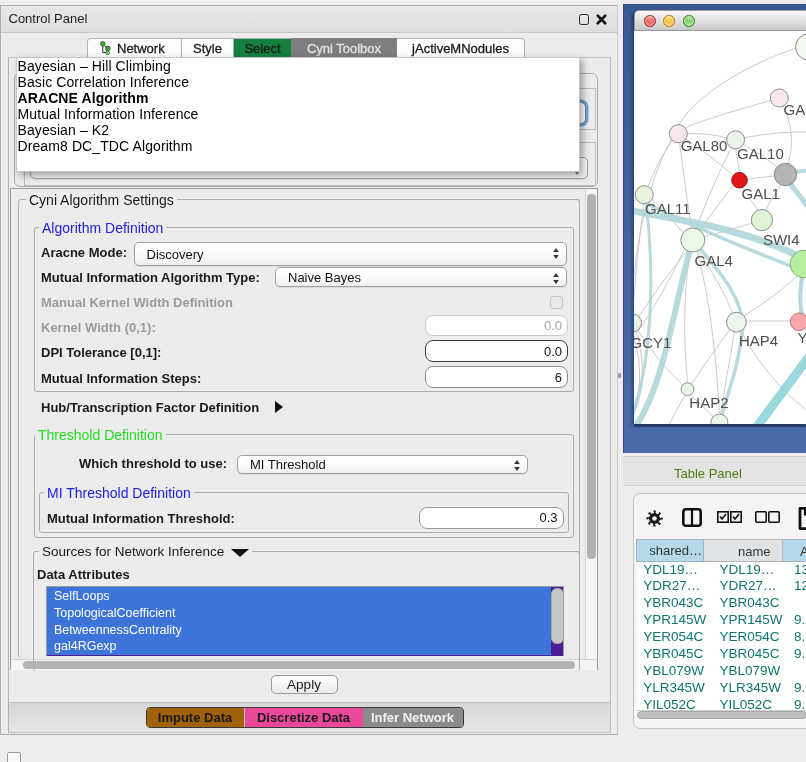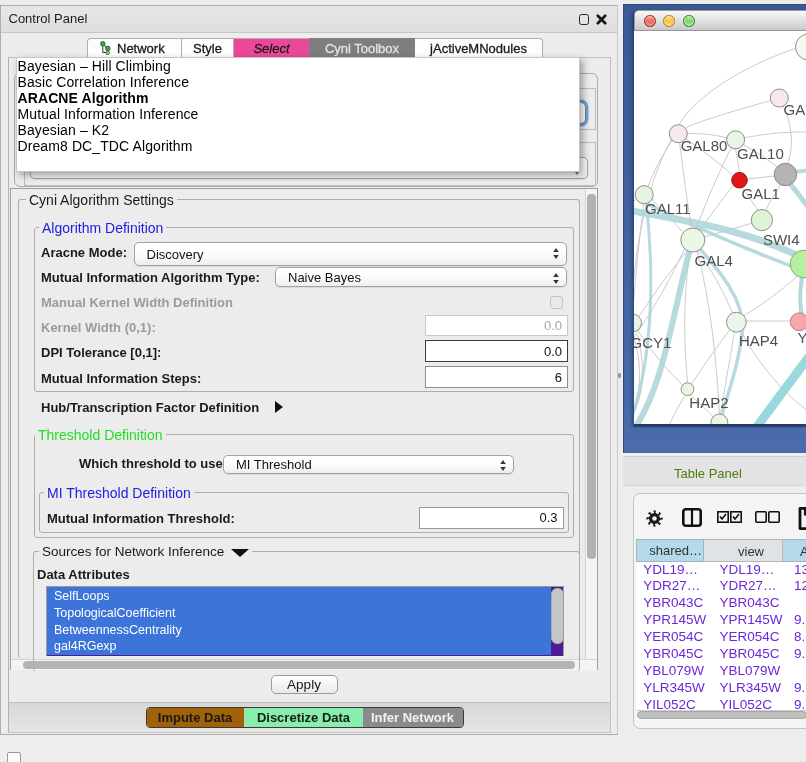--- a/index.html
+++ b/index.html
@@ -1,21 +1,21 @@
 <!DOCTYPE html>
 <html><head><meta charset="utf-8"><style>
 *{margin:0;padding:0;box-sizing:border-box;}
 html,body{width:806px;height:762px;}
 body{background:#ededed;font-family:"Liberation Sans",sans-serif;position:relative;overflow:hidden;font-size:13px;color:#1a1a1a;}
 .abs{position:absolute;}
 .bold{font-weight:bold;}
 .combo{position:absolute;border:1px solid #a2a2a2;border-radius:5px;background:linear-gradient(#ffffff,#fdfdfd 45%,#eeeeee);box-shadow:0 1px 1px rgba(0,0,0,0.08);}
 .combo .ct{position:absolute;left:12px;top:0;bottom:0;display:flex;align-items:center;font-size:13px;color:#111;}
 .arrows{position:absolute;}
-.fld{position:absolute;background:#fff;text-align:right;font-size:13px;display:flex;align-items:center;justify-content:flex-end;padding-right:5px;}
+.fld{position:absolute;background:#fff;text-align:right;font-size:13px;display:flex;align-items:center;justify-content:flex-end;padding-right:5px;border-radius:8px;}
 .grp{position:absolute;border:1px solid #adadad;border-radius:3px;}
 .gtitle{position:absolute;background:#ececec;padding:0 3px;font-size:14px;line-height:14px;}
 </style></head>
 <body>
 
 <div class="abs" id="cpwin" style="left:0;top:5px;width:618px;height:730px;background:#ececec;border:1px solid #adadad;border-right:1px solid #c9c9c9;"></div>
 <div class="abs" style="left:1px;top:6px;width:616px;height:27px;background:linear-gradient(#e7e7e7,#dedede);border-bottom:1px solid #c6c6c6;"></div>
 <div class="abs" style="left:8.5px;top:10.5px;font-size:13px;color:#1c1c1c;">Control Panel</div>
 
 <div class="abs" style="left:578.5px;top:14px;width:10.5px;height:10.5px;border:1.8px solid #262626;border-radius:2.5px;"></div>
@@ -29,21 +29,21 @@
   <div style="width:94px;background:#fdfdfd;border:1px solid #b0b0b0;border-right:none;border-radius:4px 0 0 0;display:flex;align-items:center;">
     <svg style="margin-left:11.5px;" width="11" height="14" viewBox="0 0 11 14">
         <path d="M2.8 4 L2.8 11.5 L6.5 11.5 M3.2 3.5 L6.8 6.8" stroke="#333" stroke-width="1" fill="none"></path>
         <circle cx="2.8" cy="2.8" r="2.3" fill="#44a33c" stroke="#1c5a1c" stroke-width="0.8"></circle>
         <circle cx="7.8" cy="7.4" r="2.3" fill="#44a33c" stroke="#1c5a1c" stroke-width="0.8"></circle>
         <circle cx="7.6" cy="11.8" r="1.8" fill="#9ccf8f" stroke="#1c5a1c" stroke-width="0.8"></circle>
       </svg>
     <span style="margin-left:6.5px;">Network</span>
     </div>
   <div style="width:52px;background:#fdfdfd;border:1px solid #b0b0b0;border-right:none;display:flex;align-items:center;justify-content:center;">Style</div>
-  <div style="width:76px;background:#ec4899;border:1px solid #b0b0b0;border-right:none;display:flex;align-items:center;justify-content:center;font-style:italic;">Select</div>
+  <div style="width:58px;background:#15803d;border:1px solid #b0b0b0;border-right:none;display:flex;align-items:center;justify-content:center;">Select</div>
   <div style="width:106px;background:#7e7e7e;border:1px solid #808080;display:flex;align-items:center;justify-content:center;color:#e2e2e2;">Cyni Toolbox</div>
   <div style="width:128px;background:#fdfdfd;border:1px solid #b0b0b0;border-left:none;border-radius:0 4px 0 0;display:flex;align-items:center;justify-content:center;">jActiveMNodules</div>
 </div>
 
 <div class="grp" style="left:14px;top:73px;width:584px;height:114px;border-radius:6px;"></div>
 <div class="abs" style="left:24px;top:88px;width:572px;height:42px;border:1px solid #bdbdbd;"></div>
 <div class="abs" style="left:30px;top:102px;width:556px;height:22px;border-radius:5px;background:#fff;box-shadow:0 0 0 2.5px #6aa5e0;border:1px solid #7f7f7f;"></div>
 <div class="abs" style="left:24px;top:142px;width:572px;height:44px;border:1px solid #bdbdbd;"></div>
 <div class="combo" style="left:30px;top:157px;width:558px;height:22px;">
     <svg class="arrows" style="right:7px;top:5.5px;" width="6" height="11" viewBox="0 0 6 11">
@@ -98,21 +98,21 @@
 
 <div class="abs bold" style="left:41px;top:400px;">Hub/Transcription Factor Definition</div>
 <svg class="abs" style="left:274px;top:401px;" width="10" height="12" viewBox="0 0 10 12">
     <path d="M1 0 L9 6 L1 12 Z" fill="#111"></path>
   </svg>
 
 <div class="grp" style="left:34px;top:434px;width:540px;height:104px;"></div>
 <div class="gtitle" style="left:35px;top:428px;color:#21df21;">Threshold Definition</div>
 
 <div class="abs bold" style="left:79px;top:456px;">Which threshold to use:</div>
-<div class="combo" style="left:223px;top:455px;width:291px;height:19px;">
+<div class="combo" style="left:237px;top:455px;width:291px;height:19px;">
     <div class="ct">MI Threshold</div>
   <svg class="arrows" style="right:7px;top:4px;" width="6" height="11" viewBox="0 0 6 11">
       <path d="M3 0 L5.8 4 L0.2 4 Z" fill="#333"></path>
       <path d="M3 11 L5.8 7 L0.2 7 Z" fill="#333"></path>
     </svg>
   </div>
 
 <div class="grp" style="left:38.5px;top:492px;width:530px;height:41px;"></div>
 <div class="gtitle" style="left:44px;top:486px;color:#2020e0;">MI Threshold Definition</div>
 <div class="abs bold" style="left:47px;top:511px;">Mutual Information Threshold:</div>
@@ -125,21 +125,21 @@
 <div class="abs" style="left:46px;top:586px;width:518px;height:70px;background:#4c1d95;border:1px solid #9a9a9a;border-bottom:none;overflow:hidden;">
   <div style="position:absolute;left:0;top:0;width:504px;height:68px;background:#3c74d9;color:#fff;font-size:12.5px;padding:1px 0 0 7px;line-height:16.8px;">SelfLoops<br>TopologicalCoefficient<br>BetweennessCentrality<br>gal4RGexp</div>
   <div style="position:absolute;left:504px;top:1px;width:13px;height:56px;background:#c6c6c6;border:1px solid #a9a9a9;border-radius:6px;"></div>
 </div>
 
 <div class="abs" style="left:270.5px;top:675px;width:67px;height:19px;border:1px solid #9a9a9a;border-radius:5px;background:linear-gradient(#fff,#e9e9e9);display:flex;align-items:center;justify-content:center;font-size:13.5px;">Apply</div>
 
 <div class="abs" style="left:9px;top:702px;width:601px;height:30px;background:linear-gradient(#d7d7d7,#e5e5e5);border-top:1px solid #c0c0c0;"></div>
 <div class="abs" style="left:145.5px;top:707px;height:21px;display:flex;border:1.5px solid #3a3a3a;border-radius:4px;overflow:hidden;">
   <div style="width:98px;background:#a16207;display:flex;align-items:center;justify-content:center;font-weight:bold;border-right:1px solid #c9c9c9;">Impute Data</div>
-  <div style="width:118px;background:#86efac;display:flex;align-items:center;justify-content:center;font-weight:bold;">Discretize Data</div>
+  <div style="width:118px;background:#ec4899;display:flex;align-items:center;justify-content:center;font-weight:bold;">Discretize Data</div>
   <div style="width:100px;background:#8b8b8b;display:flex;align-items:center;justify-content:center;font-weight:bold;color:#f2f2f2;">Infer Network</div>
 </div>
 
 <div class="abs" style="left:15.5px;top:57px;width:564px;height:114.5px;background:#fff;border:1px solid #c6c6c6;box-shadow:3px 3px 7px rgba(0,0,0,0.35);">
   <div style="padding-left:1px;line-height:16.1px;color:#000;font-size:14px;letter-spacing:0.1px;">Bayesian – Hill Climbing<br>Basic Correlation Inference<br><span class="bold">ARACNE Algorithm</span><br>Mutual Information Inference<br>Bayesian – K2<br>Dream8 DC_TDC Algorithm</div>
 </div>
 
 <div class="abs" style="left:7px;top:752px;width:14px;height:14px;background:#fafafa;border:1.5px solid #9a9a9a;border-radius:2px;"></div>
 
 <div class="abs" style="left:618px;top:373px;width:3px;height:5px;background:#9a9a9a;border-radius:1px;"></div>
@@ -262,26 +262,26 @@
   <rect x="0.8" y="0.8" width="10.4" height="10.4" rx="1" fill="none" stroke="#111" stroke-width="1.6"></rect>
   <rect x="13.8" y="0.8" width="10.4" height="10.4" rx="1" fill="none" stroke="#111" stroke-width="1.6"></rect>
 </svg>
 <svg class="abs" style="left:797px;top:507px;" width="16" height="23" viewBox="0 0 16 23">
   <path d="M3 1.4 L14.8 1.4 L14.8 21.6 L3 21.6 Z" fill="none" stroke="#111" stroke-width="2.8" stroke-linejoin="round"></path>
   <path d="M8 1.4 L8 7.5 L15 7.5" fill="none" stroke="#111" stroke-width="2.2"></path>
 </svg>
 
 <div class="abs" style="left:635.7px;top:538.5px;width:68.3px;height:23px;background:#b5d9ea;border:1px solid #9fb6bf;display:flex;align-items:center;justify-content:flex-end;padding-right:1px;font-size:13px;color:#333;">shared…</div>
 <div class="abs" style="left:704px;top:538.5px;width:79px;height:23px;background:#dfe3e5;border:1px solid #b6b6b6;border-left:none;font-size:13px;color:#333;">
-    <span style="position:absolute;left:34px;top:4px;">view</span>
+    <span style="position:absolute;left:34px;top:4px;">name</span>
   </div>
 <div class="abs" style="left:783px;top:538.5px;width:24px;height:23px;background:#b5d9ea;border:1px solid #9fb6bf;border-left:none;font-size:13px;color:#333;">
     <span style="position:absolute;left:17px;top:4px;">A</span>
   </div>
 
-<div class="abs" style="left:635.7px;top:561.5px;width:171px;height:148px;background:#fff;overflow:hidden;font-size:13.5px;color:#6d28d9;padding-top:2px;">
+<div class="abs" style="left:635.7px;top:561.5px;width:171px;height:148px;background:#fff;overflow:hidden;font-size:13.5px;color:#0f766e;padding-top:2px;">
   <div style="position:absolute;left:7.6px;top:0;line-height:16.9px;">YDL19…<br>YDR27…<br>YBR043C<br>YPR145W<br>YER054C<br>YBR045C<br>YBL079W<br>YLR345W<br>YIL052C</div>
   <div style="position:absolute;left:83.8px;top:0;line-height:16.9px;">YDL19…<br>YDR27…<br>YBR043C<br>YPR145W<br>YER054C<br>YBR045C<br>YBL079W<br>YLR345W<br>YIL052C</div>
   <div style="position:absolute;left:158.4px;top:0;line-height:16.9px;">13<br>12<br>&nbsp;<br>9.<br>8.<br>9.<br>&nbsp;<br>9.<br>9.</div>
 </div>
 
 <div class="abs" style="left:635.7px;top:709.7px;width:171px;height:10.6px;background:#fafafa;border-top:1px solid #cfcfcf;"></div>
 <div class="abs" style="left:637px;top:710.9px;width:170px;height:8.4px;background:#c0c0c0;border:1px solid #a6a6a6;border-radius:4px;"></div>
 
 </body></html>

